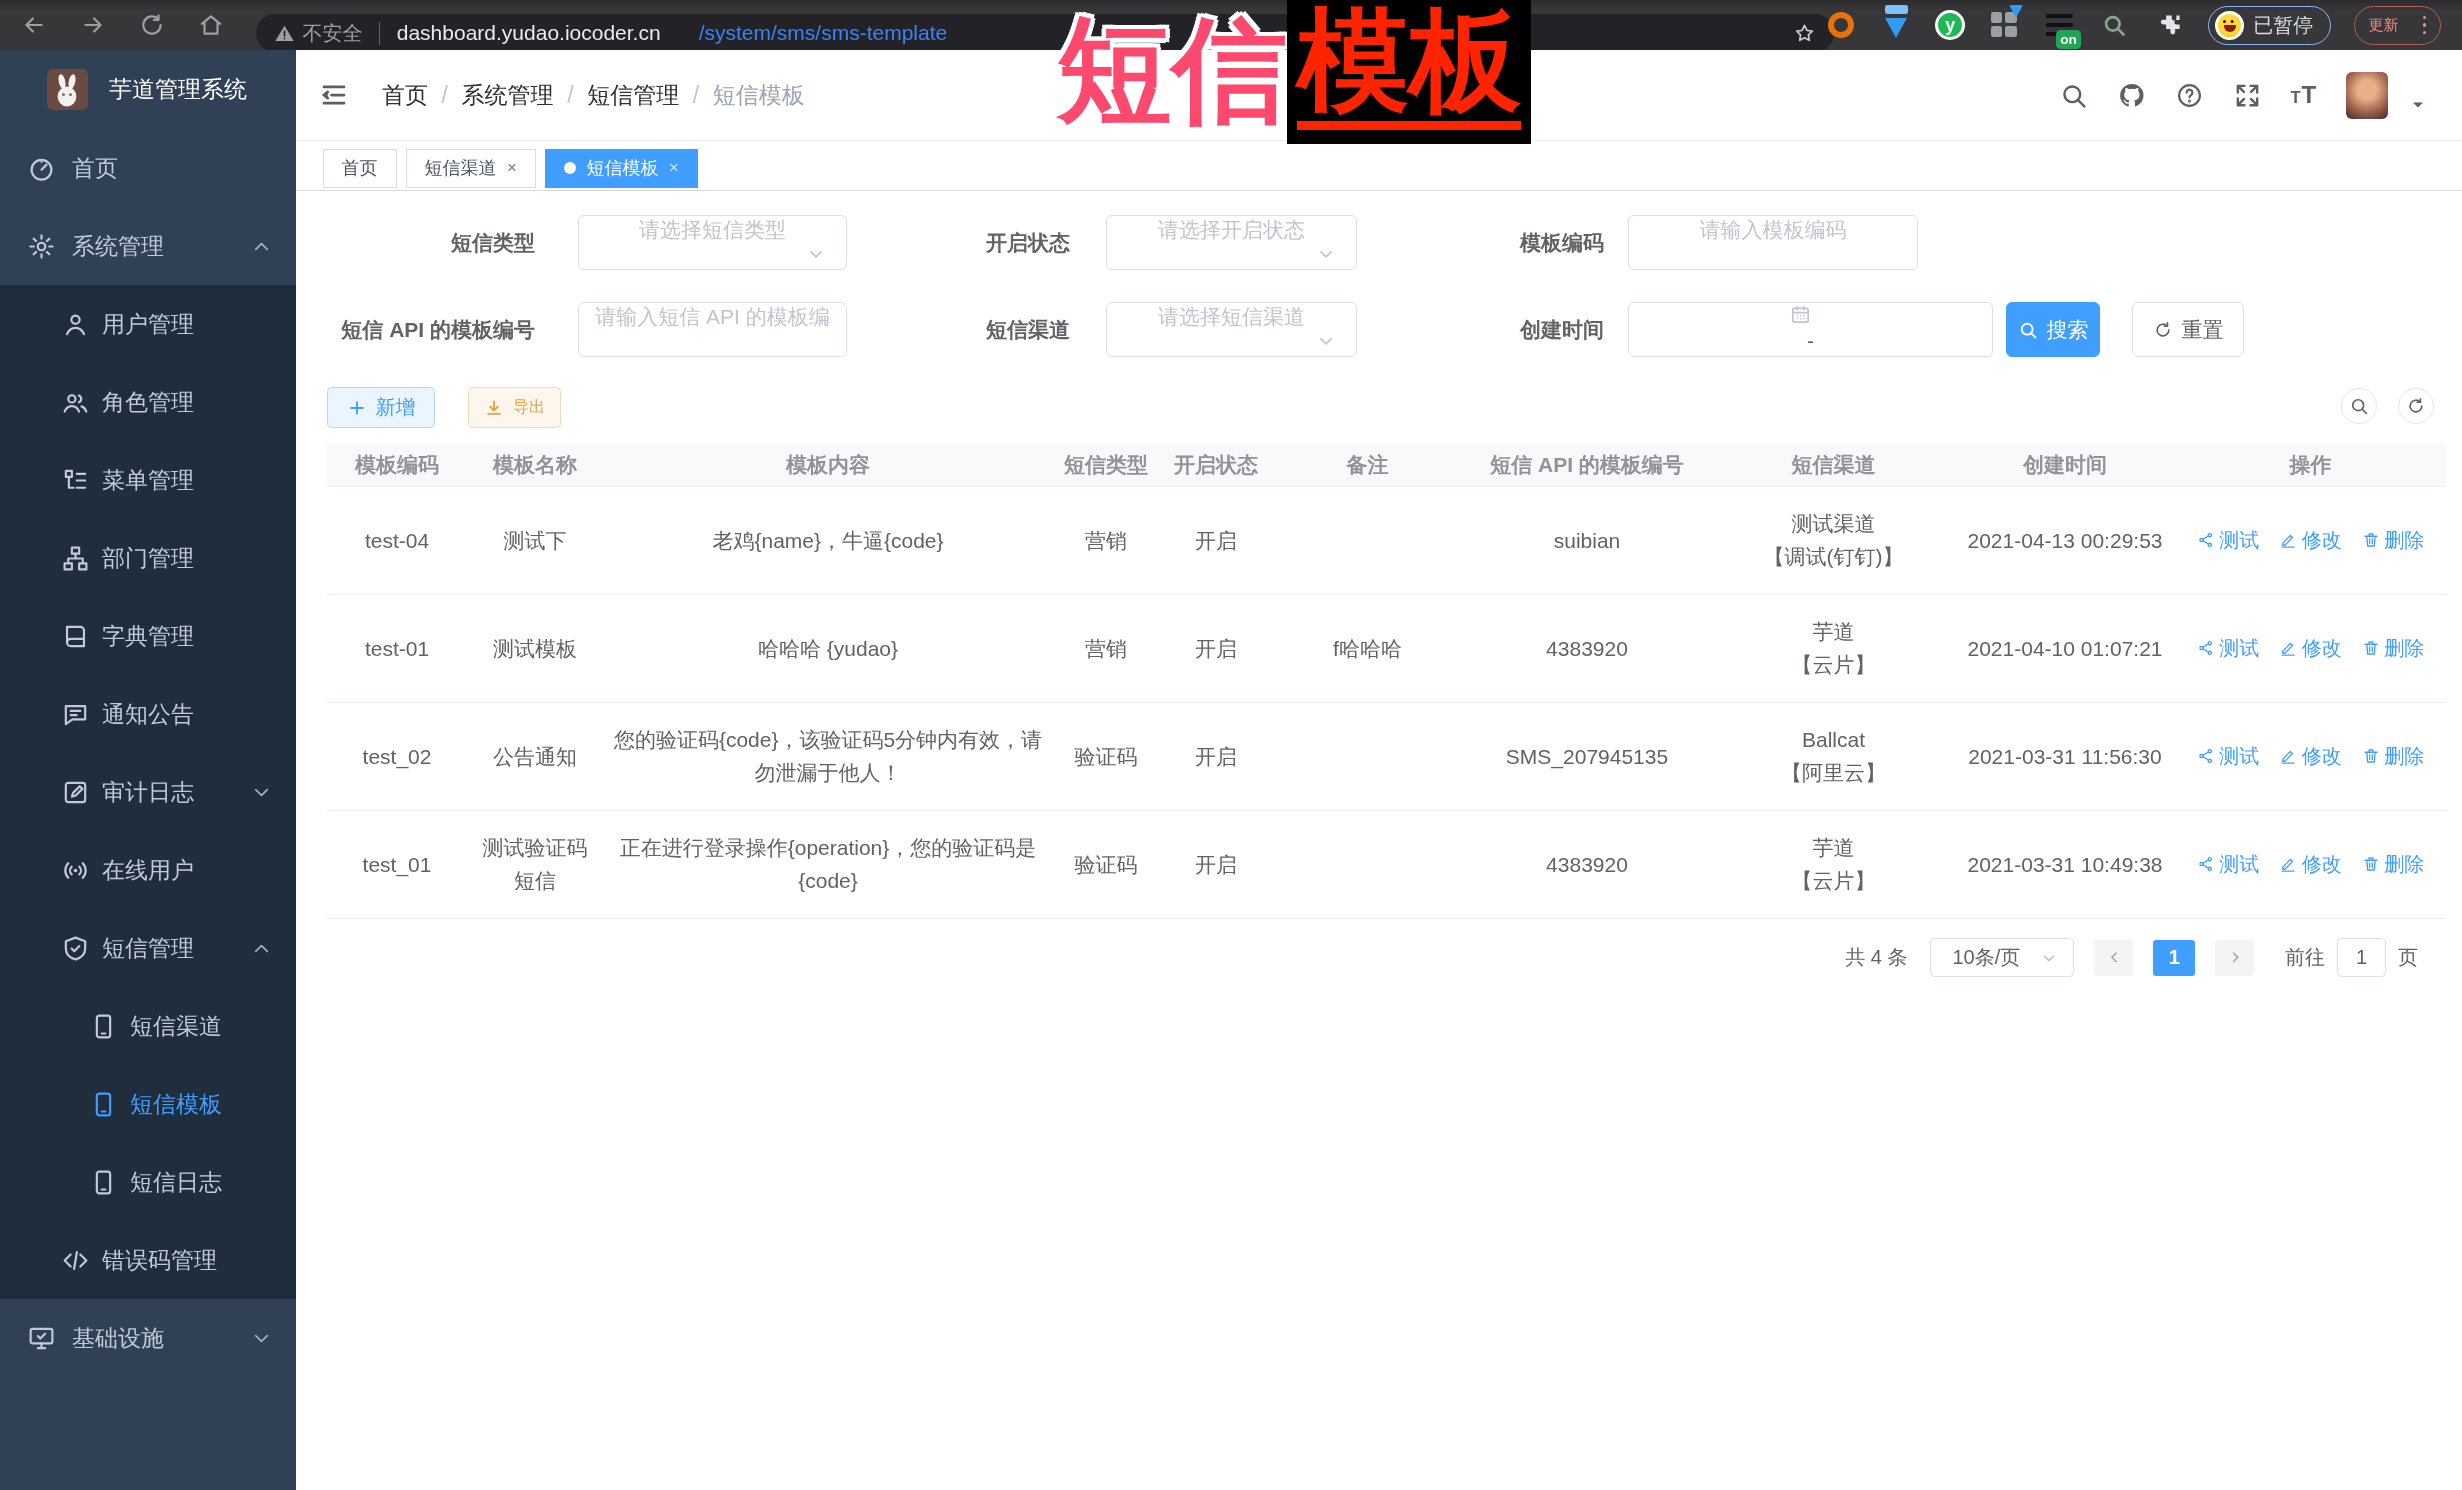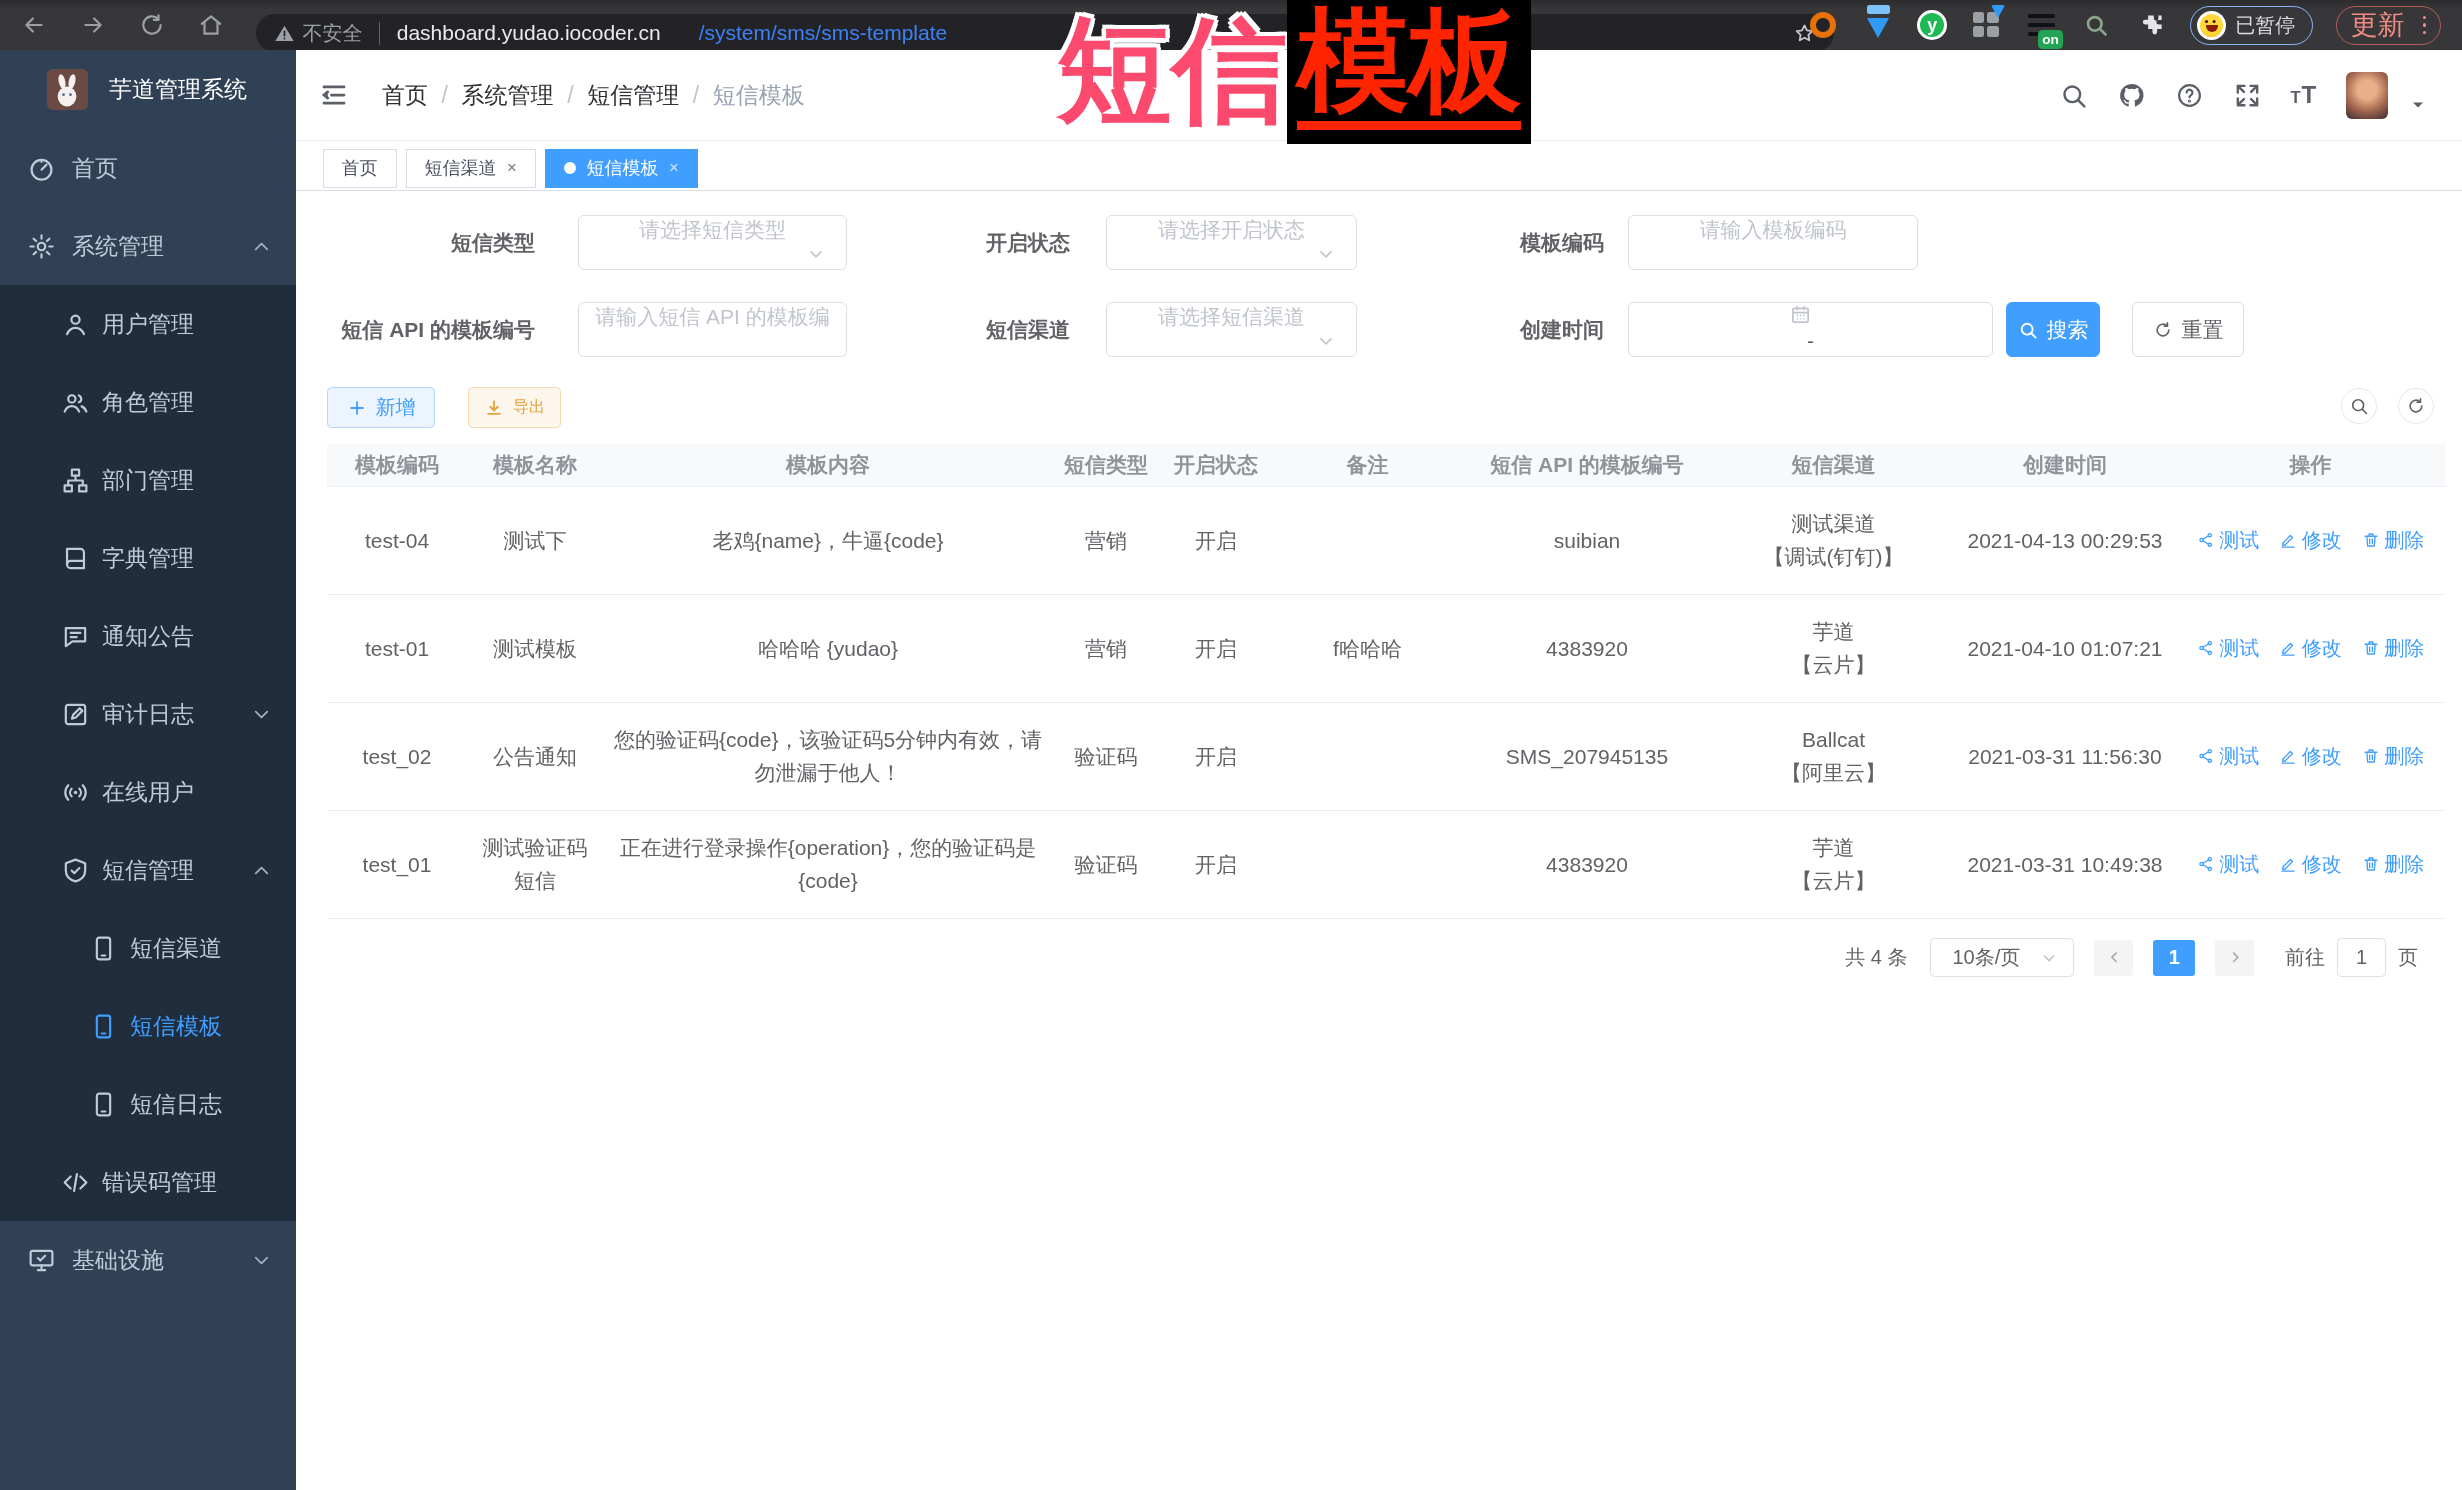--- a/index.html
+++ b/index.html
@@ -37,21 +37,21 @@
     padding:2.3px 4.5px; border-radius:4.5px; line-height:1; }
   .mag-ext { color:#8aa38b; } .mag-ext svg { width:27px; height:27px; }
   .puzzle-ext { color:#e3e5e8; } .puzzle-ext svg { width:27px; height:27px; }
   .profile-pill { height:39px; border:1.5px solid #8ab4f8; border-radius:20px; display:flex; align-items:center;
     gap:9px; padding:0 16.7px 0 6px; }
   .emoji-face { width:29px; height:29px; border-radius:50%; background:#fff; display:flex; align-items:center; justify-content:center; }
   .emoji-face i { width:23px; height:23px; border-radius:50%; background:radial-gradient(circle at 50% 35%,#ffd93b 60%,#f5b70a); position:relative; }
   .emoji-face i:before { content:""; position:absolute; left:4.5px; top:6px; width:3px; height:3px; background:#402; border-radius:50%; box-shadow:7.6px 0 #402; }
   .emoji-face i:after { content:""; position:absolute; left:5.3px; top:11.4px; width:12px; height:6.8px; background:#8b1d09; border-radius:0 0 7.6px 7.6px; }
   .profile-label { color:#dadce0; font-size:20px; }
-  .update-pill { height:39px; border:1.5px solid #b55d4e; border-radius:20px; display:flex; align-items:center; gap:18px; padding:0 13.6px; color:#f28b82; font-size:27px; }
+  .update-pill { height:39px; border:1.5px solid #b55d4e; border-radius:20px; display:flex; align-items:center; gap:24px; padding:0 13.6px; color:#f28b82; font-size:15px; }
   .dots-v { display:flex; flex-direction:column; gap:3.8px; }
   .dots-v i { width:3.8px; height:3.8px; border-radius:50%; background:#f28b82; }
 
   
   .sidebar { position:absolute; left:0; top:50px; width:296px; height:1440px; background:#304156; overflow:hidden; }
   .logo-row { height:79px; display:flex; align-items:center; padding-left:47px; gap:21px; }
   .logo-img { width:41px; height:41px; border-radius:6px; background:#6b4a43; position:relative; overflow:hidden; flex:none; }
   .logo-img svg { position:absolute; left:5.3px; top:4.5px; width:30px; height:35px; }
   .app-title { color:#fff; font-size:23px; font-weight:normal; white-space:nowrap; }
   .menu-item { height:78px; display:flex; align-items:center; color:#bfcbd9; font-size:23px; cursor:pointer; position:relative; }
@@ -285,20 +285,27 @@
             <path d="M5 20c1.5-3.6 4-5.2 7-5.2s5.5 1.6 7 5.2"></path>
           </svg>
           <span class="mi-label">用户管理</span>
         </div>
         <div class="menu-item lv1 subbg">
           <svg viewBox="0 0 24 24" fill="none" stroke="currentColor" stroke-width="1.8" stroke-linecap="round" stroke-linejoin="round" class="mi-icon">
             <circle cx="9" cy="9" r="3"></circle>
             <path d="M3 19.5c1.2-3 3.3-4.5 6-4.5s4.8 1.5 6 4.5M14.8 6.2a3 3 0 0 1 0 5.6M17 15.2c2 .7 3.2 2.2 4 4.3"></path>
           </svg>
           <span class="mi-label">角色管理</span>
+        </div>
+        <div class="menu-item lv1 subbg">
+          <svg viewBox="0 0 24 24" fill="none" stroke="currentColor" stroke-width="1.8" stroke-linecap="round" stroke-linejoin="round" class="mi-icon">
+            <rect x="4" y="4" width="5" height="5"></rect>
+            <path d="M6.5 9v9h4M13 6.5h7M13 12h7M13 18h7"></path>
+          </svg>
+          <span class="mi-label">菜单管理</span>
         </div>
         <div class="menu-item lv1 subbg">
           <svg viewBox="0 0 24 24" fill="none" stroke="currentColor" stroke-width="1.8" stroke-linecap="round" stroke-linejoin="round" class="mi-icon">
             <rect x="9" y="3" width="6" height="5"></rect>
             <rect x="3" y="16" width="6" height="5"></rect>
             <rect x="15" y="16" width="6" height="5"></rect>
             <path d="M12 8v4M6 16v-4h12v4"></path>
           </svg>
           <span class="mi-label">部门管理</span>
         </div>

